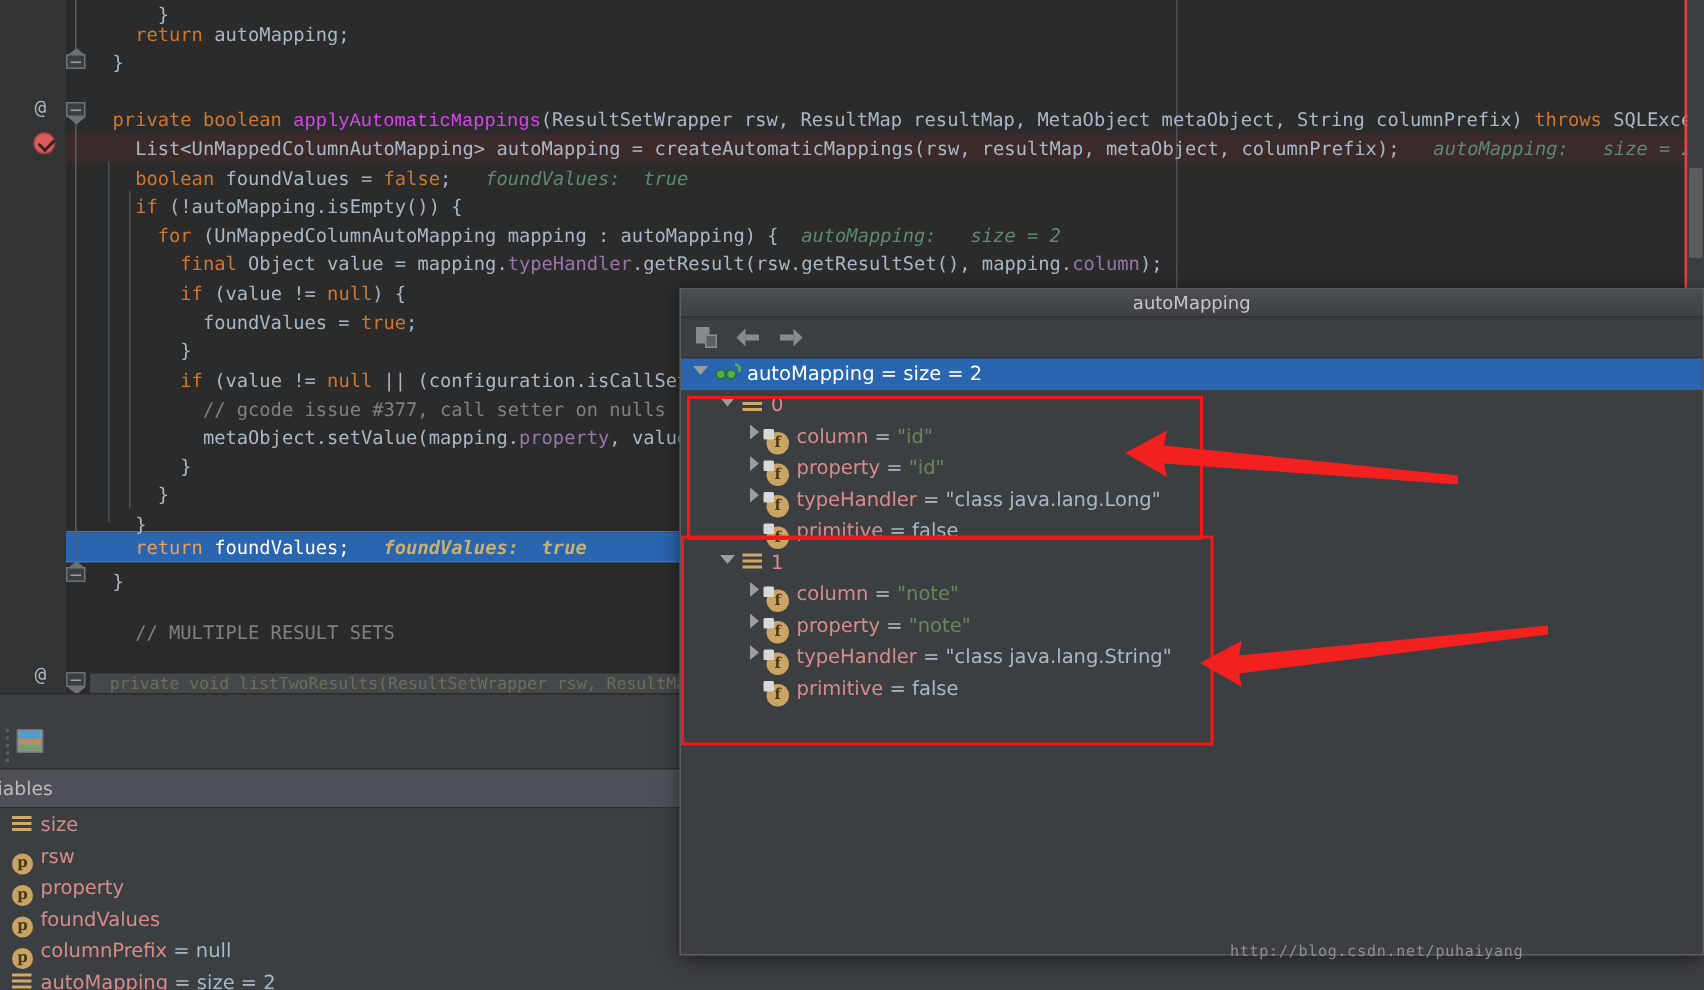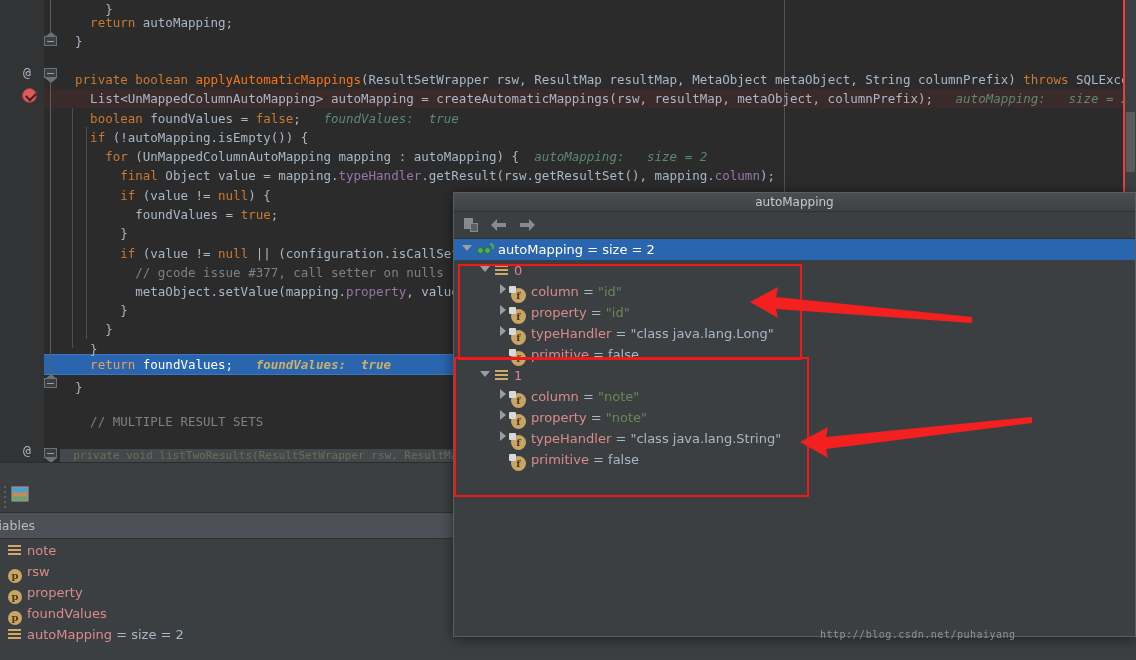--- a/index.html
+++ b/index.html
@@ -59,21 +59,21 @@
 
   .code {
     position: absolute; left: 60px; top: 0;
     font-family: "DejaVu Sans Mono", monospace;
     font-size: 12.5px;
     white-space: pre;
     color: #a9b7c6;
   }
   .code .ln { position: absolute; left: 0; height: 19.4px; line-height: 19.4px; }
   .kw { color: #cc7832; }
-  .fn { color: #f97316; }
+  .fn { color: #d946ef; font-family: Liberation Mono, monospace; }
   .cmt { color: #808080; }
   .fld { color: #9876aa; }
   .hint { color: #5c8a72; font-style: italic; }
   .hinty { color: #c9b16b; font-style: italic; font-weight: bold; }
   .plain { color: #a9b7c6; }
 
   .row-exec {
     position: absolute; left: 0; width: 1136px; height: 19px;
     background: #3b2a2a;
   }
@@ -343,24 +343,25 @@
             <i></i>
           </div>
       </div>
     </div>
 
     <div class="vars-header">
       <span>Variables</span>
     </div>
 
     <div class="vars-list" id="vars-list">
-        <div class="var-row"><span class="ico-list"><i></i><i></i><i></i></span><span class="var-name">note</span></div>
+        <div class="var-row"><span class="ico-list"><i></i><i></i><i></i></span><span class="var-name">size</span></div>
         <div class="var-row"><span class="ico-p">p</span><span class="var-name">rsw</span></div>
         <div class="var-row"><span class="ico-p">p</span><span class="var-name">property</span></div>
         <div class="var-row"><span class="ico-p">p</span><span class="var-name">foundValues</span></div>
+        <div class="var-row"><span class="ico-p">p</span><span class="var-name">columnPrefix</span><span class="var-eq"> = </span><span class="var-val">null</span></div>
         <div class="var-row"><span class="ico-list"><i></i><i></i><i></i></span><span class="var-name">autoMapping</span><span class="var-eq"> = </span><span class="var-val">size = 2</span></div>
       </div>
   </div>
 
   <div class="popup">
     <div class="popup-title">autoMapping</div>
 
     <div class="popup-toolbar">
       <div class="tb-frames">
           <div class="a"></div>

